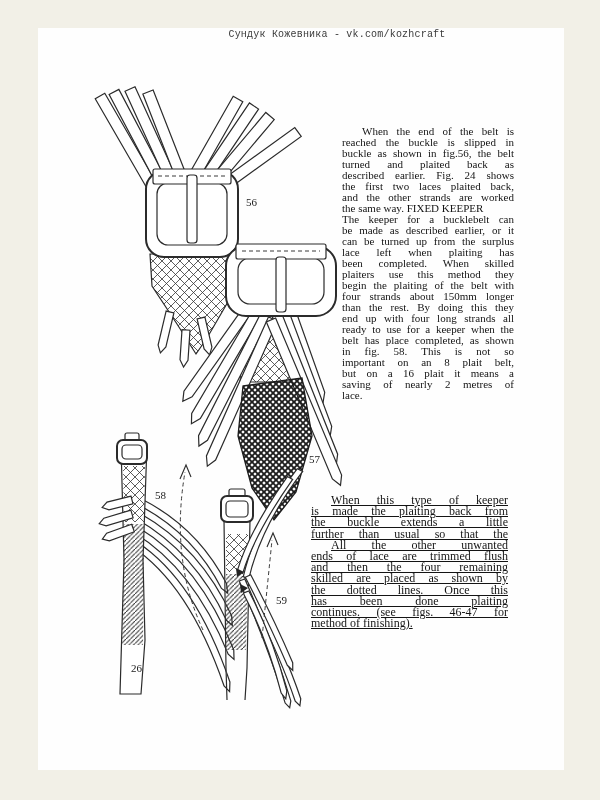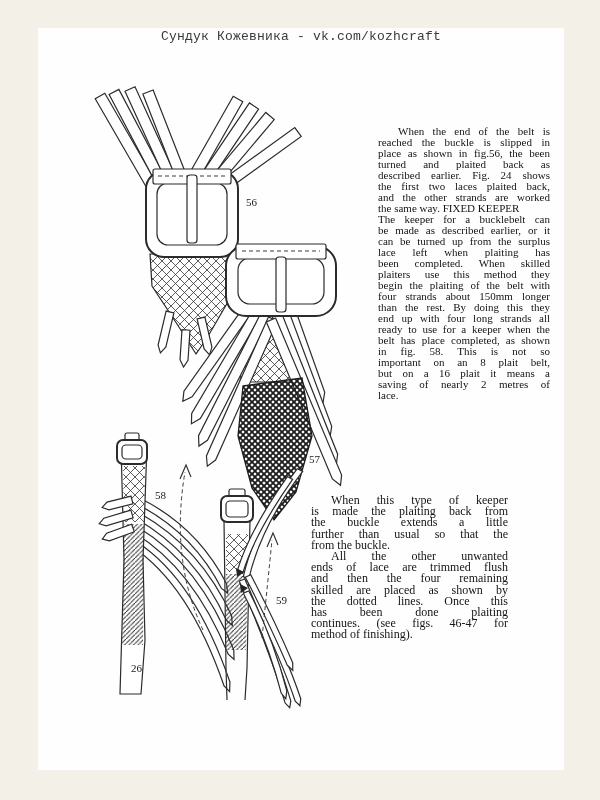--- a/index.html
+++ b/index.html
@@ -11,31 +11,31 @@
   }
   .stage{position:absolute;left:0;top:0;width:600px;height:800px;}
   .paper{
     position:absolute;left:38px;top:28px;width:526px;height:742px;
     background:#fefefe;
   }
   .header{
     position:absolute;left:38px;top:29px;width:526px;
     text-align:center;
     font-family:"Liberation Mono", monospace;
-    font-size:13px;letter-spacing:0.2px;color:#3a3a3a;
+    font-size:10px;letter-spacing:0.2px;color:#3a3a3a;padding-left:36px;
   }
   .figsvg{position:absolute;left:0;top:0;width:600px;height:800px;pointer-events:none;}
   .wl{fill:#ffffff;stroke:#2b2b2b;stroke-width:1.2;}
   .wl2{fill:#ffffff;stroke:#2b2b2b;stroke-width:2;}
   .ln{fill:none;stroke:#2b2b2b;stroke-width:1.1;}
   .dash{fill:none;stroke:#3a3a3a;stroke-width:1;stroke-dasharray:4 3;}
   .figlab{font-family:"Liberation Serif",serif;font-size:11px;fill:#222;}
   .textcol{position:absolute;color:#141414;}
-  .tb1{left:342px;top:126px;width:172px;font-size:11px;line-height:11px;margin-left:36px;}
-  .tb2{left:311px;top:495px;width:197px;font-size:12px;line-height:11.2px;}
+  .tb1{left:342px;top:126px;width:172px;font-size:11px;line-height:11px;}
+  .tb2{left:311px;top:495px;width:197px;font-size:12px;line-height:11.2px;text-decoration:underline;}
   .tline{text-align:justify;text-align-last:justify;}
   .tlast{text-align-last:left;}
   .tindent{text-indent:20px;}
 </style>
 </head>
 <body>
 
 <div class="stage">
   <div class="paper"></div>
 
@@ -151,21 +151,21 @@
       <path d="M267,547 L273,533 L278,545" class="ln"></path>
       <text class="figlab" x="276" y="604">59</text>
     </g>
 
     <text class="figlab" x="131" y="672">26</text>
   </svg>
 
   <div class="textcol tb1">
       <div class="tline tindent">When the end of the belt is</div>
       <div class="tline">reached the buckle is slipped in</div>
-      <div class="tline">place as shown in fig.56, the been</div>
+      <div class="tline">buckle as shown in fig.56, the belt</div>
       <div class="tline">turned and plaited back as</div>
       <div class="tline">described earlier. Fig. 24 shows</div>
       <div class="tline">the first two laces plaited back,</div>
       <div class="tline">and the other strands are worked</div>
       <div class="tline tlast">the same way. FIXED KEEPER</div>
       <div class="tline">The keeper for a bucklebelt can</div>
       <div class="tline">be made as described earlier, or it</div>
       <div class="tline">can be turned up from the surplus</div>
       <div class="tline">lace left when plaiting has</div>
       <div class="tline">been completed. When skilled</div>
@@ -180,21 +180,20 @@
       <div class="tline">important on an 8 plait belt,</div>
       <div class="tline">but on a 16 plait it means a</div>
       <div class="tline">saving of nearly 2 metres of</div>
       <div class="tline tlast">lace.</div>
     </div>
   <div class="textcol tb2">
       <div class="tline tindent">When this type of keeper</div>
       <div class="tline">is made the plaiting back from</div>
       <div class="tline">the buckle extends a little</div>
       <div class="tline">further than usual so that the</div>
-      <div class="tline tlast">from the buckle.</div>
       <div class="tline tindent">All the other unwanted</div>
       <div class="tline">ends of lace are trimmed flush</div>
       <div class="tline">and then the four remaining</div>
       <div class="tline">skilled are placed as shown by</div>
       <div class="tline">the dotted lines. Once this</div>
       <div class="tline">has been done plaiting</div>
       <div class="tline">continues. (see figs. 46-47 for</div>
       <div class="tline tlast">method of finishing).</div>
     </div>
 </div>

